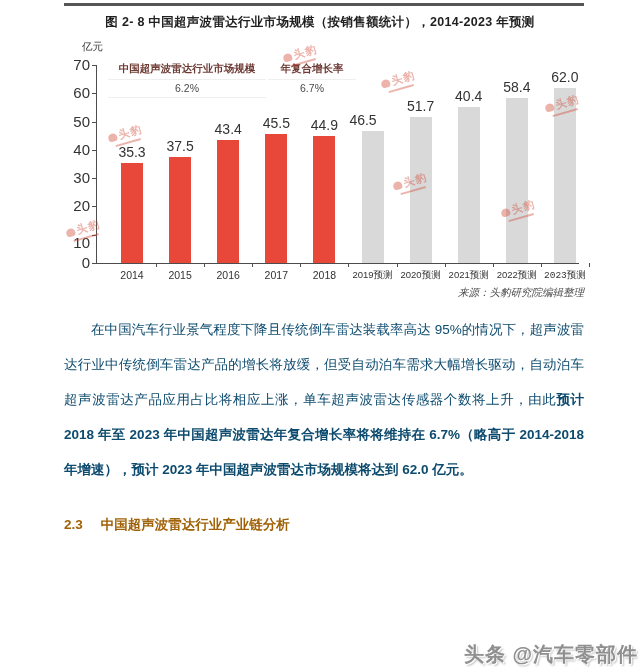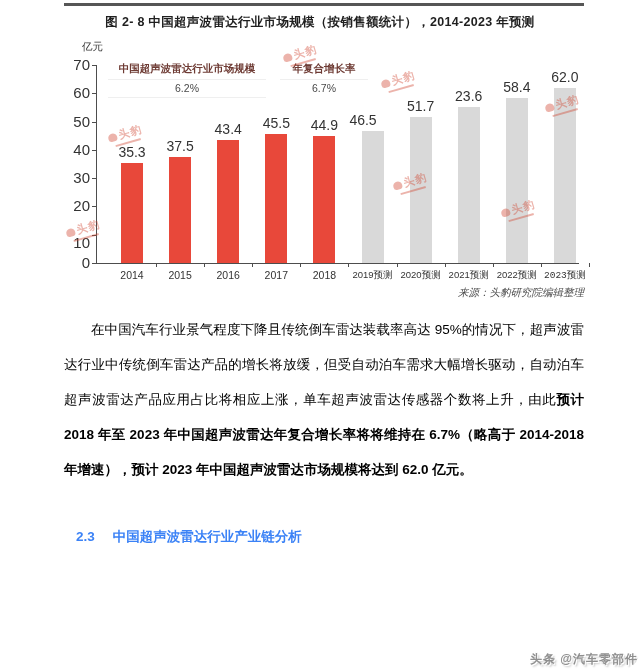--- a/index.html
+++ b/index.html
@@ -15,46 +15,46 @@
   .bar{position:absolute;bottom:0;width:22px;}
   .val-label{position:absolute;width:48px;text-align:center;font-size:14px;color:#333;}
   .xlab{position:absolute;width:60px;text-align:center;font-size:10.5px;color:#333;top:204px;}
   .xlab.small{font-size:9.5px;}
   .ytick-label{position:absolute;right:489px;width:30px;text-align:right;
     font-size:15px;color:#333;line-height:14px;}
   .ytick-mark{position:absolute;left:-5px;width:5px;height:1px;background:#4d4d4d;}
   .xtick-mark{position:absolute;top:198px;width:1px;height:4px;background:#4d4d4d;}
   
   .legend{position:absolute;left:108px;top:60px;display:grid;
-    grid-template-columns:158px 88px;column-gap:14px;font-size:10.5px;}
+    grid-template-columns:158px 88px;column-gap:2px;font-size:10.5px;}
   .legend .cell{text-align:center;padding:2px 0 3px 0;border-bottom:1px solid #efefef;}
   .legend .hdr{font-weight:bold;color:#6e3b34;}
   .legend .row{color:#4a4a4a;}
   .legend .last{border-bottom:none;}
   .source-note{position:absolute;right:56px;top:286px;font-size:10.5px;
     font-style:italic;color:#4d4d4d;}
   
   .body-p{position:absolute;left:64px;width:520px;font-size:13.5px;line-height:35px;
-    color:#000000;text-align:justify;margin:0;}
+    color:#0c4a6e;text-align:justify;margin:0;}
   .p1{top:312px;text-indent:2em;}
   .p2{top:557px;text-indent:2em;}
   .bold-run{font-weight:bold;}
   .section-h{position:absolute;left:64px;top:516px;font-size:13.5px;font-weight:bold;
-    color:#3b82f6;margin:12px;}
+    color:#a16207;margin:0;}
   .section-h .num{margin-right:18px;}
   
   .stamp{position:absolute;transform:rotate(-16deg);opacity:.4;color:#d0442f;
     text-align:center;pointer-events:none;}
   .stamp .row1{display:flex;align-items:center;gap:2px;justify-content:center;}
   .stamp-paw{display:inline-block;width:9px;height:8px;background:#d0442f;
     border-radius:50% 50% 40% 40%;}
   .stamp-cn{font-size:11px;font-weight:bold;letter-spacing:1px;}
   .stamp-bar{display:block;width:26px;height:2px;background:#d0442f;margin:1px auto 0;}
   
-  .bottom-wm{position:absolute;right:2px;bottom:4px;font-size:12px;font-weight:bold;
+  .bottom-wm{position:absolute;right:2px;bottom:4px;font-size:20px;font-weight:bold;
     color:#8f8f8f;letter-spacing:1px;
     text-shadow:1px 1px 0 #ffffff,2px 2px 2px rgba(0,0,0,.25);}
 </style>
 </head>
 <body>
 
 <div class="page">
 
   <div class="top-rule"></div>
 
@@ -101,21 +101,21 @@
       <div class="xtick-mark" style="left: 251.4px;"></div>
       <div class="bar" style="left: 264.5px; height: 131.529px; background: rgb(217, 217, 217);"></div>
       <div class="val-label" style="left: 242px; bottom: 134.529px;">46.5</div>
       <div class="xlab small" style="left: 245.5px;">2019预测</div>
       <div class="xtick-mark" style="left: 299.5px;"></div>
       <div class="bar" style="left: 312.6px; height: 146.237px; background: rgb(217, 217, 217);"></div>
       <div class="val-label" style="left: 299.6px; bottom: 149.237px;">51.7</div>
       <div class="xlab small" style="left: 293.6px;">2020预测</div>
       <div class="xtick-mark" style="left: 347.6px;"></div>
       <div class="bar" style="left: 360.7px; height: 155.854px; background: rgb(217, 217, 217);"></div>
-      <div class="val-label" style="left: 347.7px; bottom: 158.854px;">23.6</div>
+      <div class="val-label" style="left: 347.7px; bottom: 158.854px;">40.4</div>
       <div class="xlab small" style="left: 341.7px;">2021预测</div>
       <div class="xtick-mark" style="left: 395.7px;"></div>
       <div class="bar" style="left: 408.8px; height: 165.189px; background: rgb(217, 217, 217);"></div>
       <div class="val-label" style="left: 395.8px; bottom: 168.189px;">58.4</div>
       <div class="xlab small" style="left: 389.8px;">2022预测</div>
       <div class="xtick-mark" style="left: 443.8px;"></div>
       <div class="bar" style="left: 456.9px; height: 175.371px; background: rgb(217, 217, 217);"></div>
       <div class="val-label" style="left: 443.9px; bottom: 178.371px;">62.0</div>
       <div class="xlab small" style="left: 437.9px; font-family: Liberation Mono, monospace;">2023预测</div>
       <div class="xtick-mark" style="left: 491.9px;"></div>

